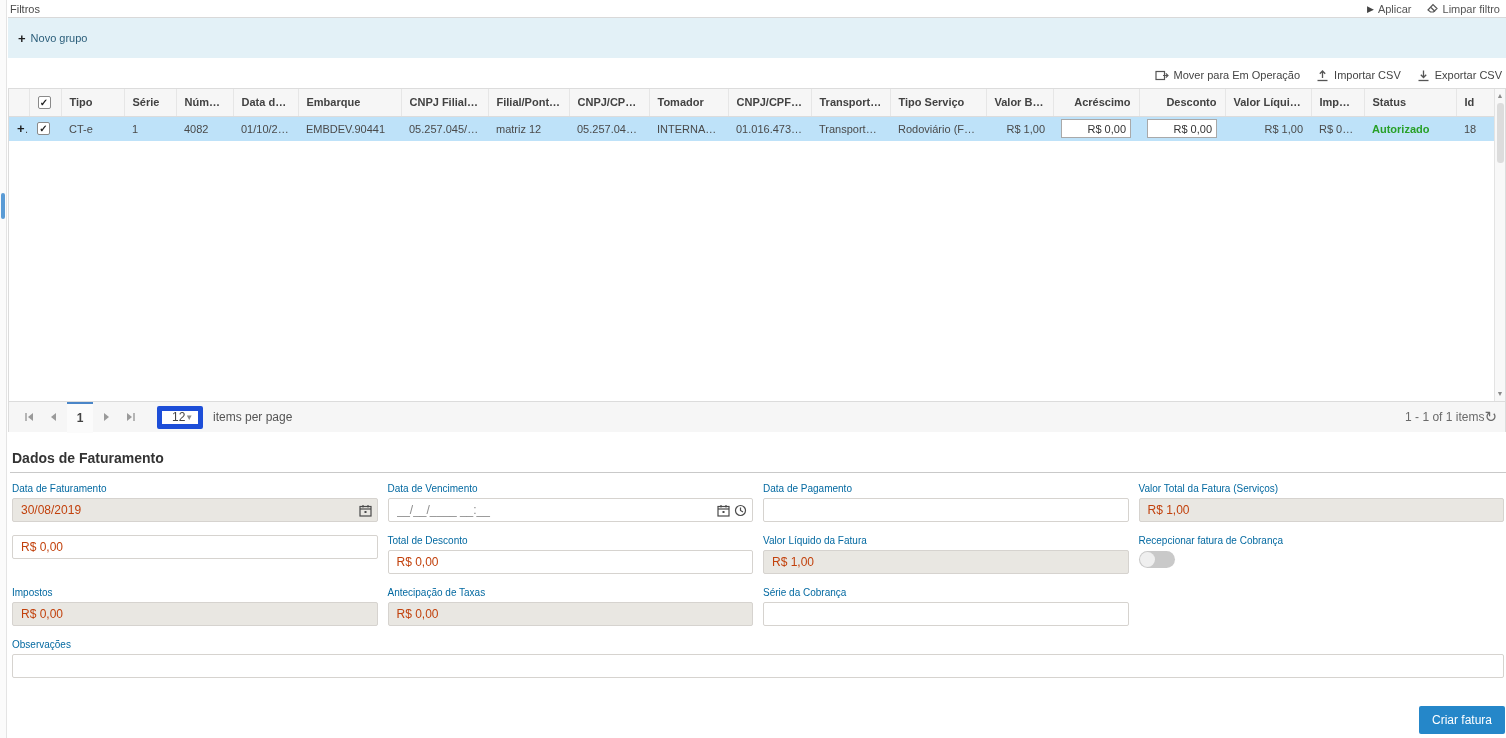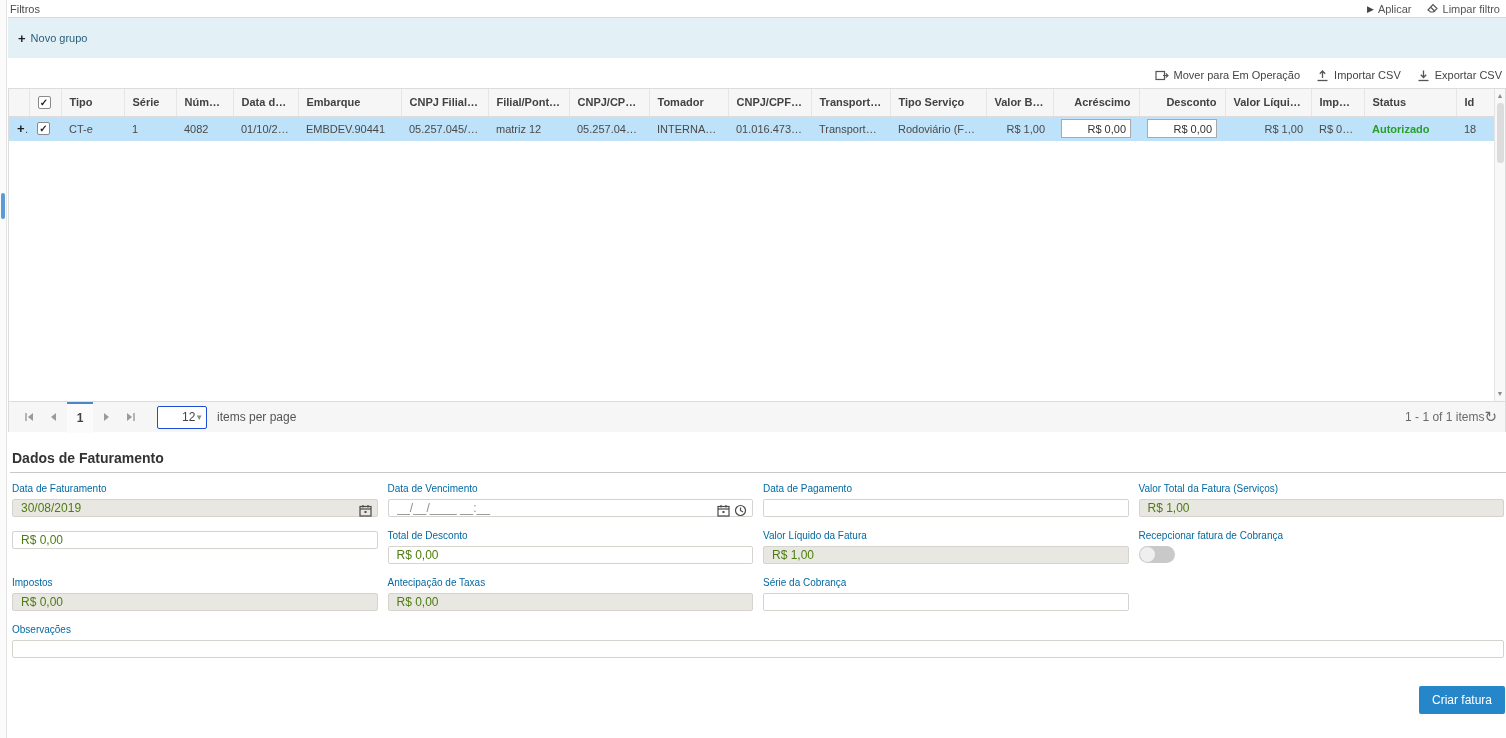--- a/index.html
+++ b/index.html
@@ -67,38 +67,38 @@
 
   
   .pager { position:relative; height:31px; background:#f6f6f6; border-top:1px solid #dcdcdc;
     display:flex; align-items:center; font-size:12px; color:#555; padding:0 8px; }
   .pg-btn { width:24px; height:30px; display:flex; align-items:center; justify-content:center;
     cursor:pointer; color:#9a9a9a; }
   .pg-btn svg { display:block; }
   .pg-num { width:26px; height:31px; margin:0 2px; display:flex; align-items:center;
     justify-content:center; font-weight:bold; color:#444; border-top:2px solid #4a86c8;
     background:#fbfbfb; cursor:pointer; }
-  .pg-size { margin-left:14px; width:46px; height:23px; border:1px solid #1d4ed8;
+  .pg-size { margin-left:14px; width:46px; height:23px; border:5px solid #1d4ed8;
     border-radius:2px; background:#fff; display:flex; align-items:center;
-    justify-content:space-between; padding:0 24px; cursor:pointer; color:#444; }
+    justify-content:space-between; padding:0 10px; cursor:pointer; color:#444; }
   .pg-size .chev { font-size:8px; color:#8a8a8a; }
   .pg-label { margin-left:10px; color:#555; }
   .pg-right { margin-left:auto; display:flex; align-items:center; color:#6a6a6a; }
   .refresh { font-size:15px; color:#6a6a6a; cursor:pointer; }
 
   
   .billing { padding:18px 0 0 2px; }
   .billing h2 { font-size:14px; font-weight:bold; color:#333; padding:0 0 6px 2px;
     border-bottom:1px solid #c9c9c9; margin-right:0; }
   .form { display:grid; grid-template-columns:repeat(4,1fr); column-gap:10px; row-gap:13px;
     margin:10px 2px 0 2px; }
   .field label { display:block; font-size:10px; color:#0369a1; margin-bottom:4px; }
   .inp-wrap { position:relative; }
-  .inp { width:100%; height:18px; border:1px solid #d6d3cf; border-radius:2px;
-    background:#fff; font-size:12px; color:#4d7c0f; padding:0 8px;
+  .inp { width:100%; height:24px; border:1px solid #d6d3cf; border-radius:2px;
+    background:#fff; font-size:12px; color:#c2410c; padding:0 8px;
     font-family:"Liberation Sans", sans-serif; }
   .inp::placeholder { color:#8a8a8a; }
   .inp.disabled { background:#e9e7e2; }
   .inp.with-icon { padding-right:26px; }
   .inp.with-icons2 { padding-right:42px; }
   .inp-icons { position:absolute; right:6px; top:0; height:24px; display:flex;
     align-items:center; gap:4px; color:#4a4a4a; }
   .inp-icons svg { display:block; cursor:pointer; }
   .span-all { grid-column:1 / -1; }
   .toggle { width:36px; height:17px; border-radius:9px; background:#c9c9c9;

